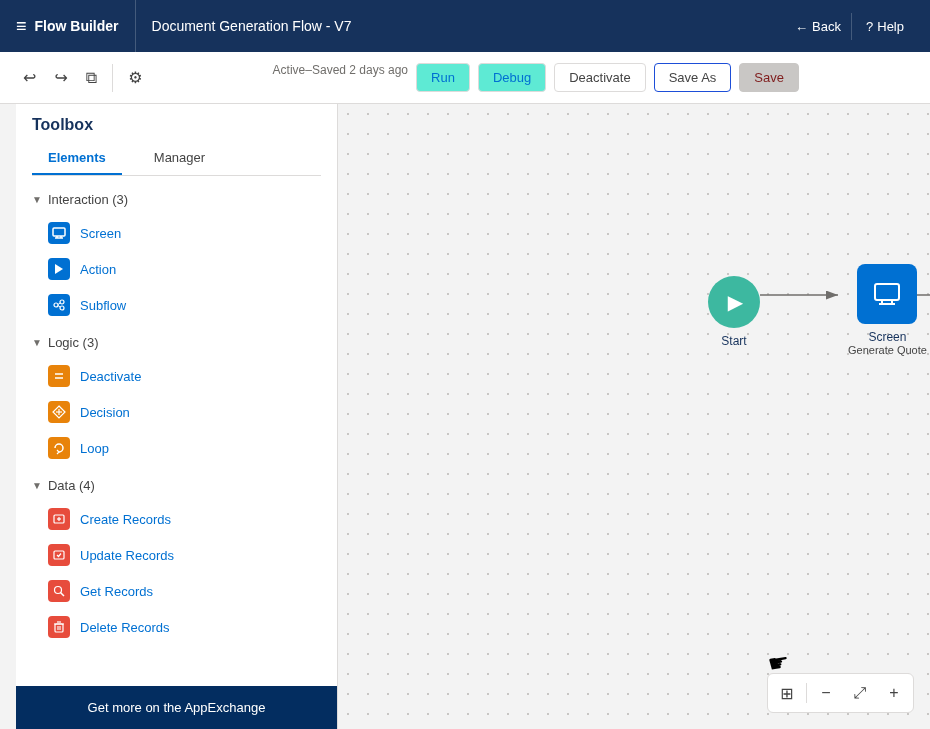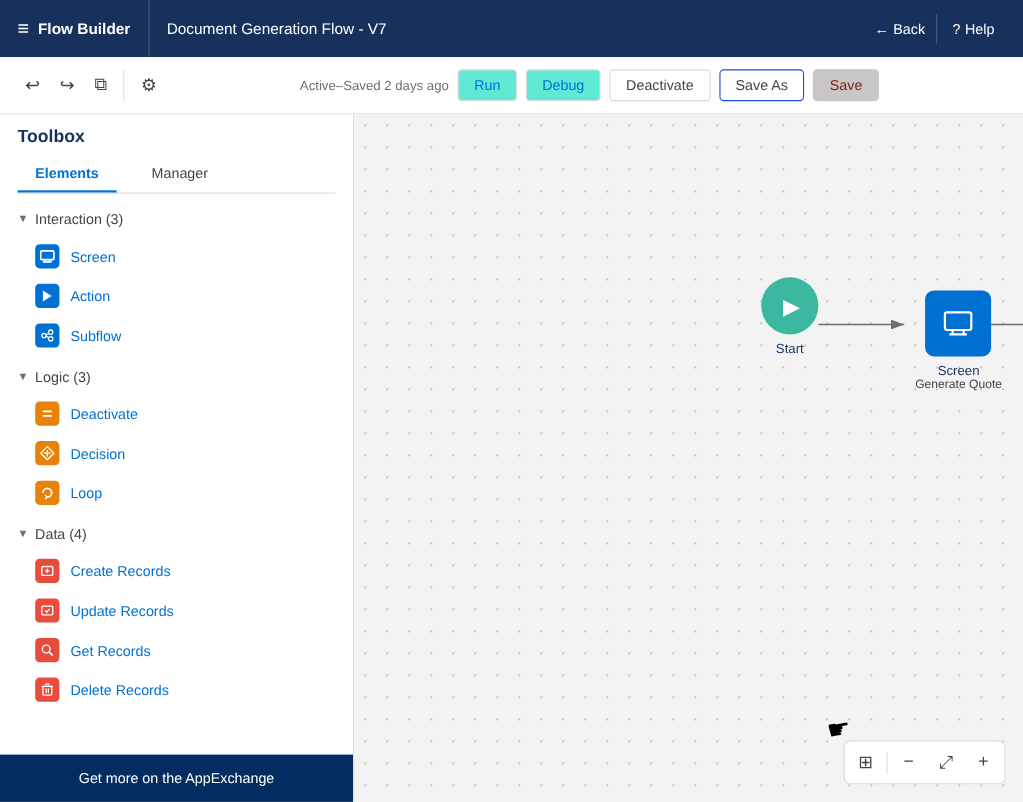--- a/index.html
+++ b/index.html
@@ -19,30 +19,30 @@
     .back-btn { border-right: 1px solid rgba(255,255,255,0.2) !important; }
     .help-btn { border-left: 1px solid rgba(255,255,255,0.2); }
 
     
     .toolbar {
       display: flex; align-items: center; background: white; height: 52px; border-bottom: 1px solid #dddbda; padding: 0 16px; gap: 8px;
     }
     .toolbar-left { display: flex; align-items: center; gap: 4px; }
     .toolbar-btn { background: transparent; border: 1px solid transparent; border-radius: 4px; cursor: pointer; padding: 6px; color: #444; font-size: 16px; }
     .toolbar-sep { width: 1px; height: 28px; background: #dddbda; margin: 0 4px; }
-    .toolbar-center { flex: 1; display: flex; align-items: center; justify-content: center; gap: 8px; }
+    .toolbar-center { flex: 1; display: flex; justify-content: center; gap: 8px; }
     .status-text { font-size: 12px; color: #706e6b; }
     .btn { border-radius: 4px; cursor: pointer; font-size: 13px; padding: 6px 14px; font-weight: 500; }
     .btn-outline { background: #5eead4; border: 1px solid #dddbda; color: #0070d2; }
     .btn-neutral { background: white; border: 1px solid #1d4ed8; color: #444; }
     .btn-disabled { background: #c9c7c5; border: 1px solid #c9c7c5; color: #7f1d1d; cursor: not-allowed; }
     .btn-deactivate { background: white; border: 1px solid #dddbda; color: #444; }
 
     
-    .main-layout { display: flex; height: calc(729px - 104px); }
+    .main-layout { display: flex; height: calc(729px - 104px); margin-left: 16px; }
 
     
     .sidebar {
       width: 322px; background: white; border-right: 1px solid #dddbda; display: flex; flex-direction: column; overflow: hidden;
     }
     .sidebar-header { padding: 12px 16px 0; }
     .sidebar-title { font-size: 16px; font-weight: 700; color: #16325c; padding-bottom: 8px; }
     .sidebar-tabs { display: flex; gap: 16px; border-bottom: 1px solid #dddbda; }
     .sidebar-tab { padding: 8px 16px; font-size: 13px; cursor: pointer; color: #444; border-bottom: 2px solid transparent; }
     .sidebar-tab.active { color: #0070d2; border-bottom: 2px solid #0070d2; font-weight: 600; }
@@ -314,21 +314,21 @@
 
       <line x1="852" y1="222" x2="852" y2="300" stroke="#706e6b" stroke-width="1.5" marker-end="url(#arrowhead)"></line>
 
       <line x1="852" y1="368" x2="852" y2="478" stroke="#706e6b" stroke-width="1.5" marker-end="url(#arrowhead)"></line>
 
       <line x1="880" y1="334" x2="920" y2="334" stroke="#706e6b" stroke-width="1.5"></line>
 
       <line x1="884" y1="524" x2="920" y2="524" stroke="#706e6b" stroke-width="1.5"></line>
     </svg>
 
-    <div class="flow-node" style="left:370px; top:148px;">
+    <div class="flow-node" style="left:370px; top:172px;">
       <div class="start-node"></div>
       <div class="node-label">Start</div>
     </div>
 
     <div class="flow-node" style="left:510px; top:160px;">
       <div class="screen-node-box">
         <svg width="32" height="32" viewBox="0 0 32 32" fill="none">
           <rect x="4" y="6" width="24" height="16" rx="2" stroke="white" stroke-width="2" fill="none"></rect>
           <line x1="11" y1="22" x2="11" y2="26" stroke="white" stroke-width="2"></line>
           <line x1="21" y1="22" x2="21" y2="26" stroke="white" stroke-width="2"></line>

